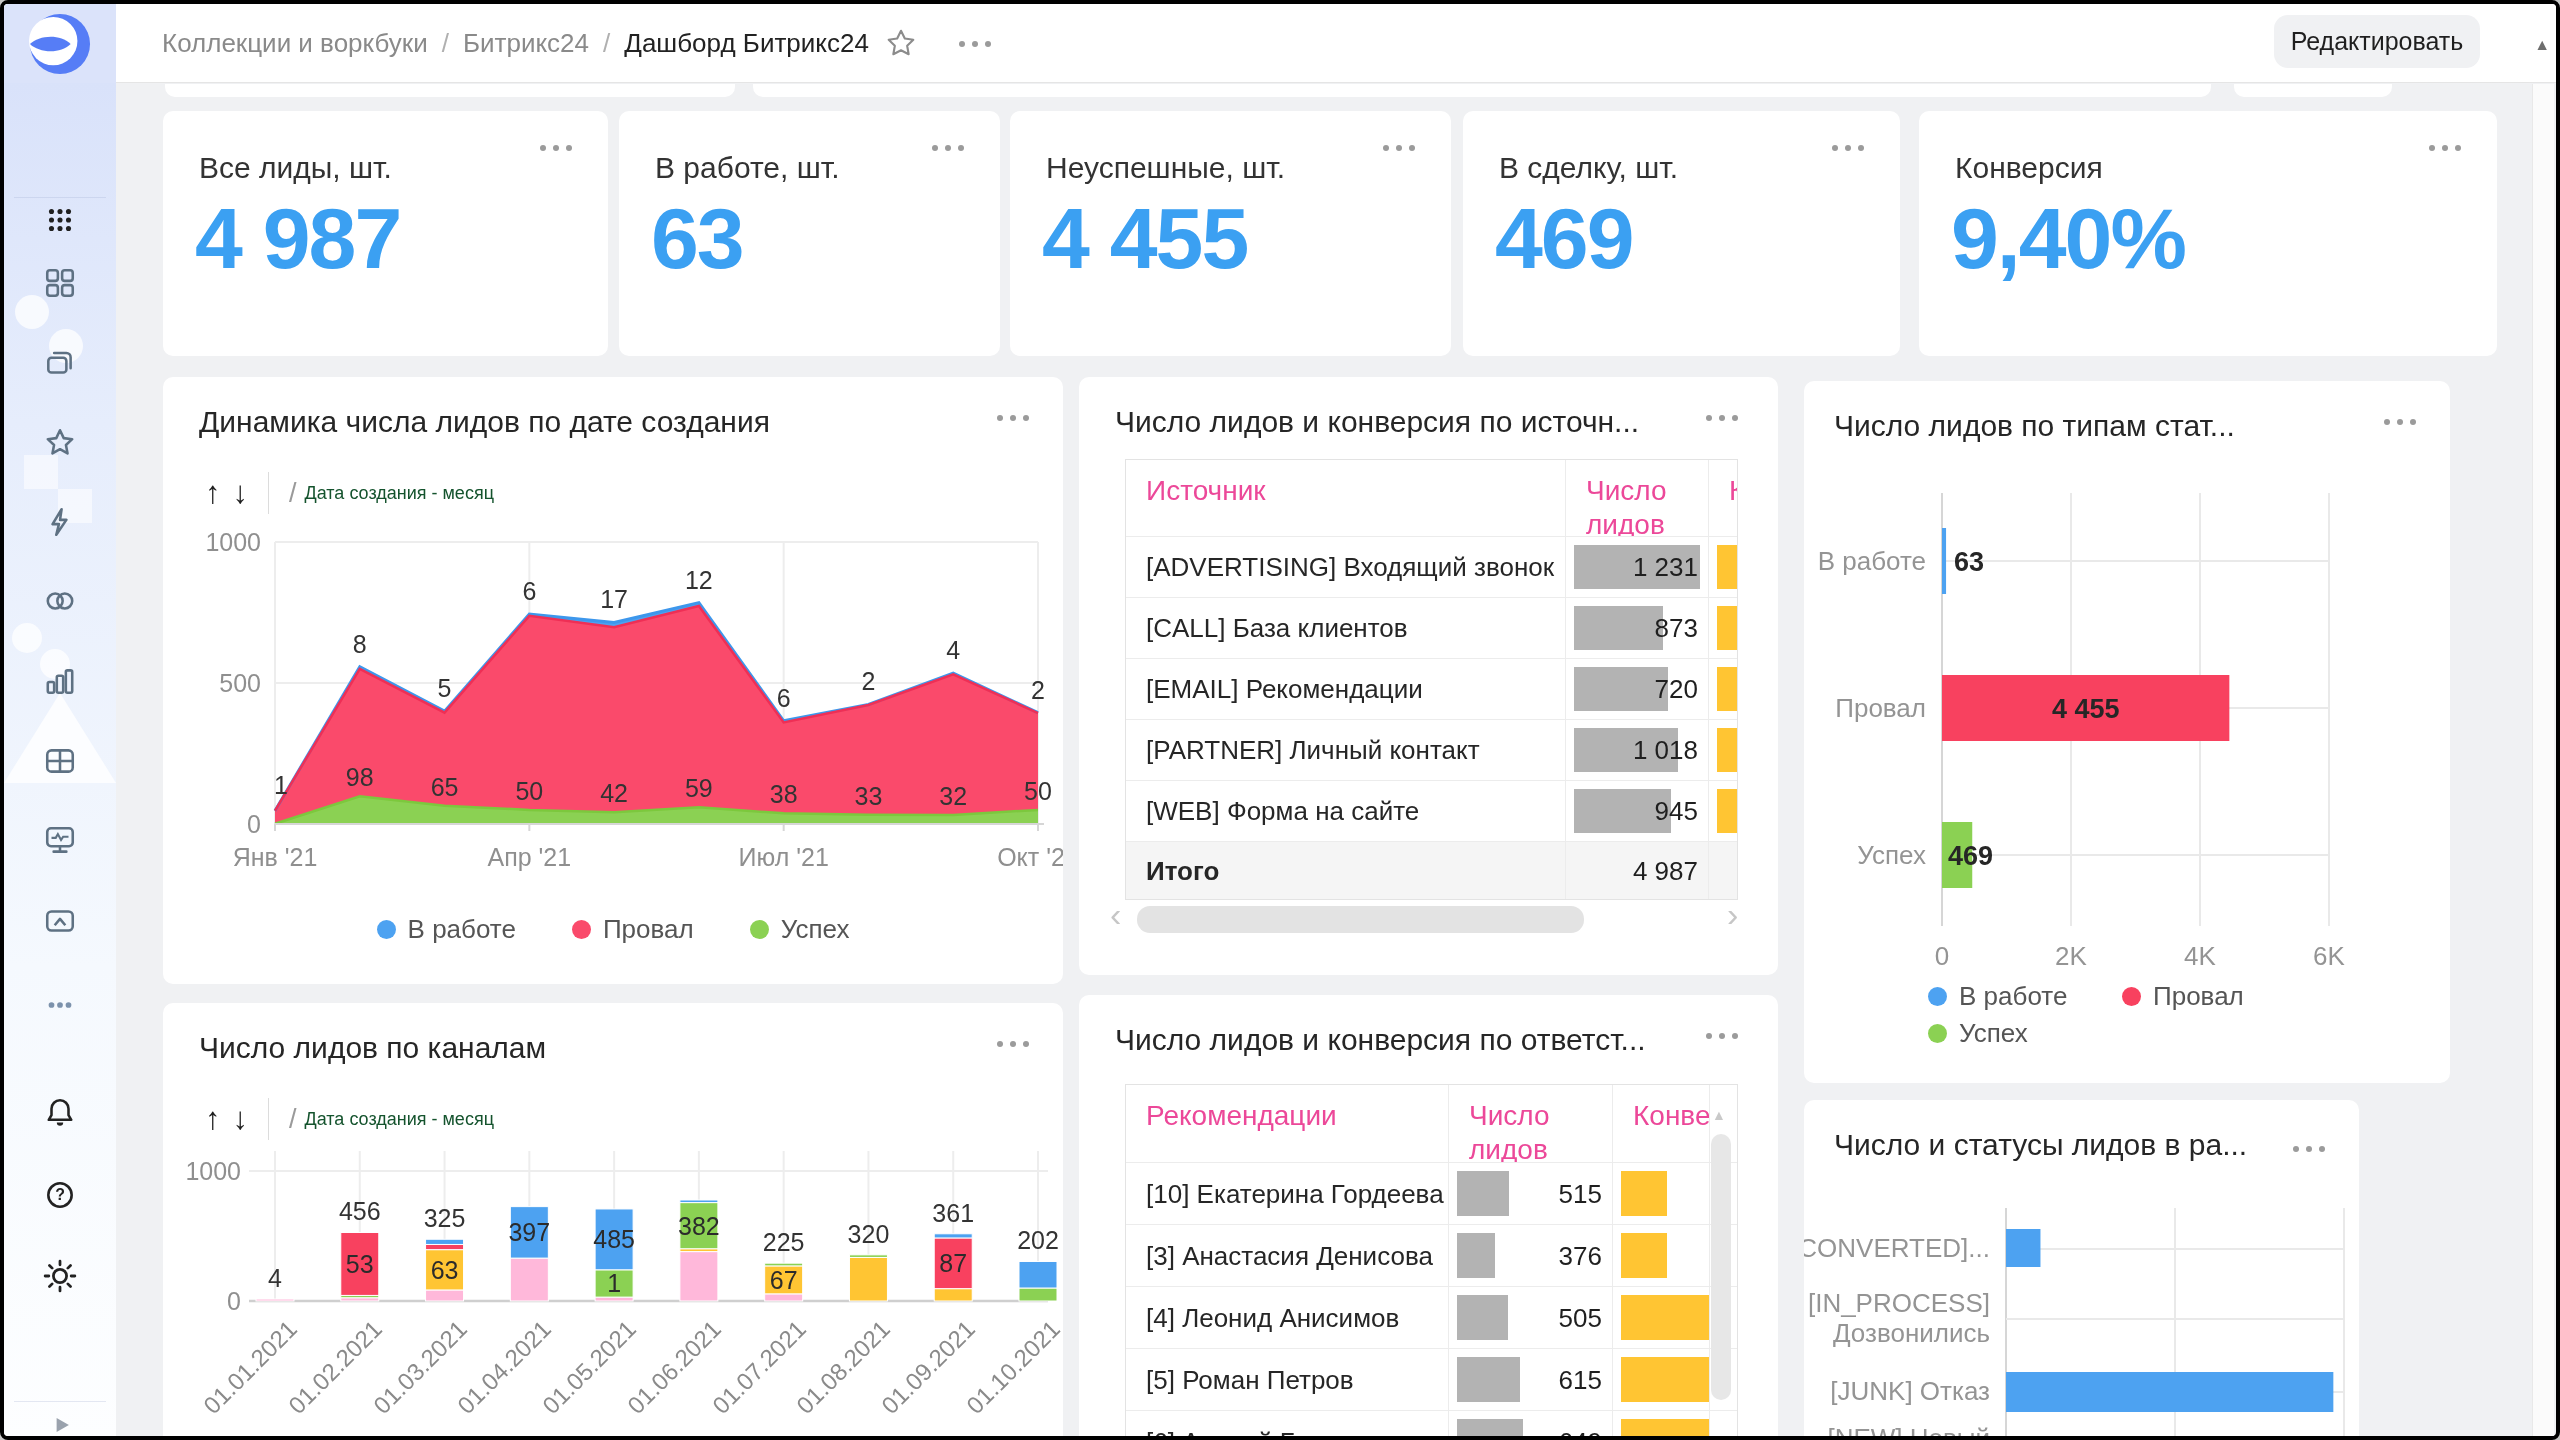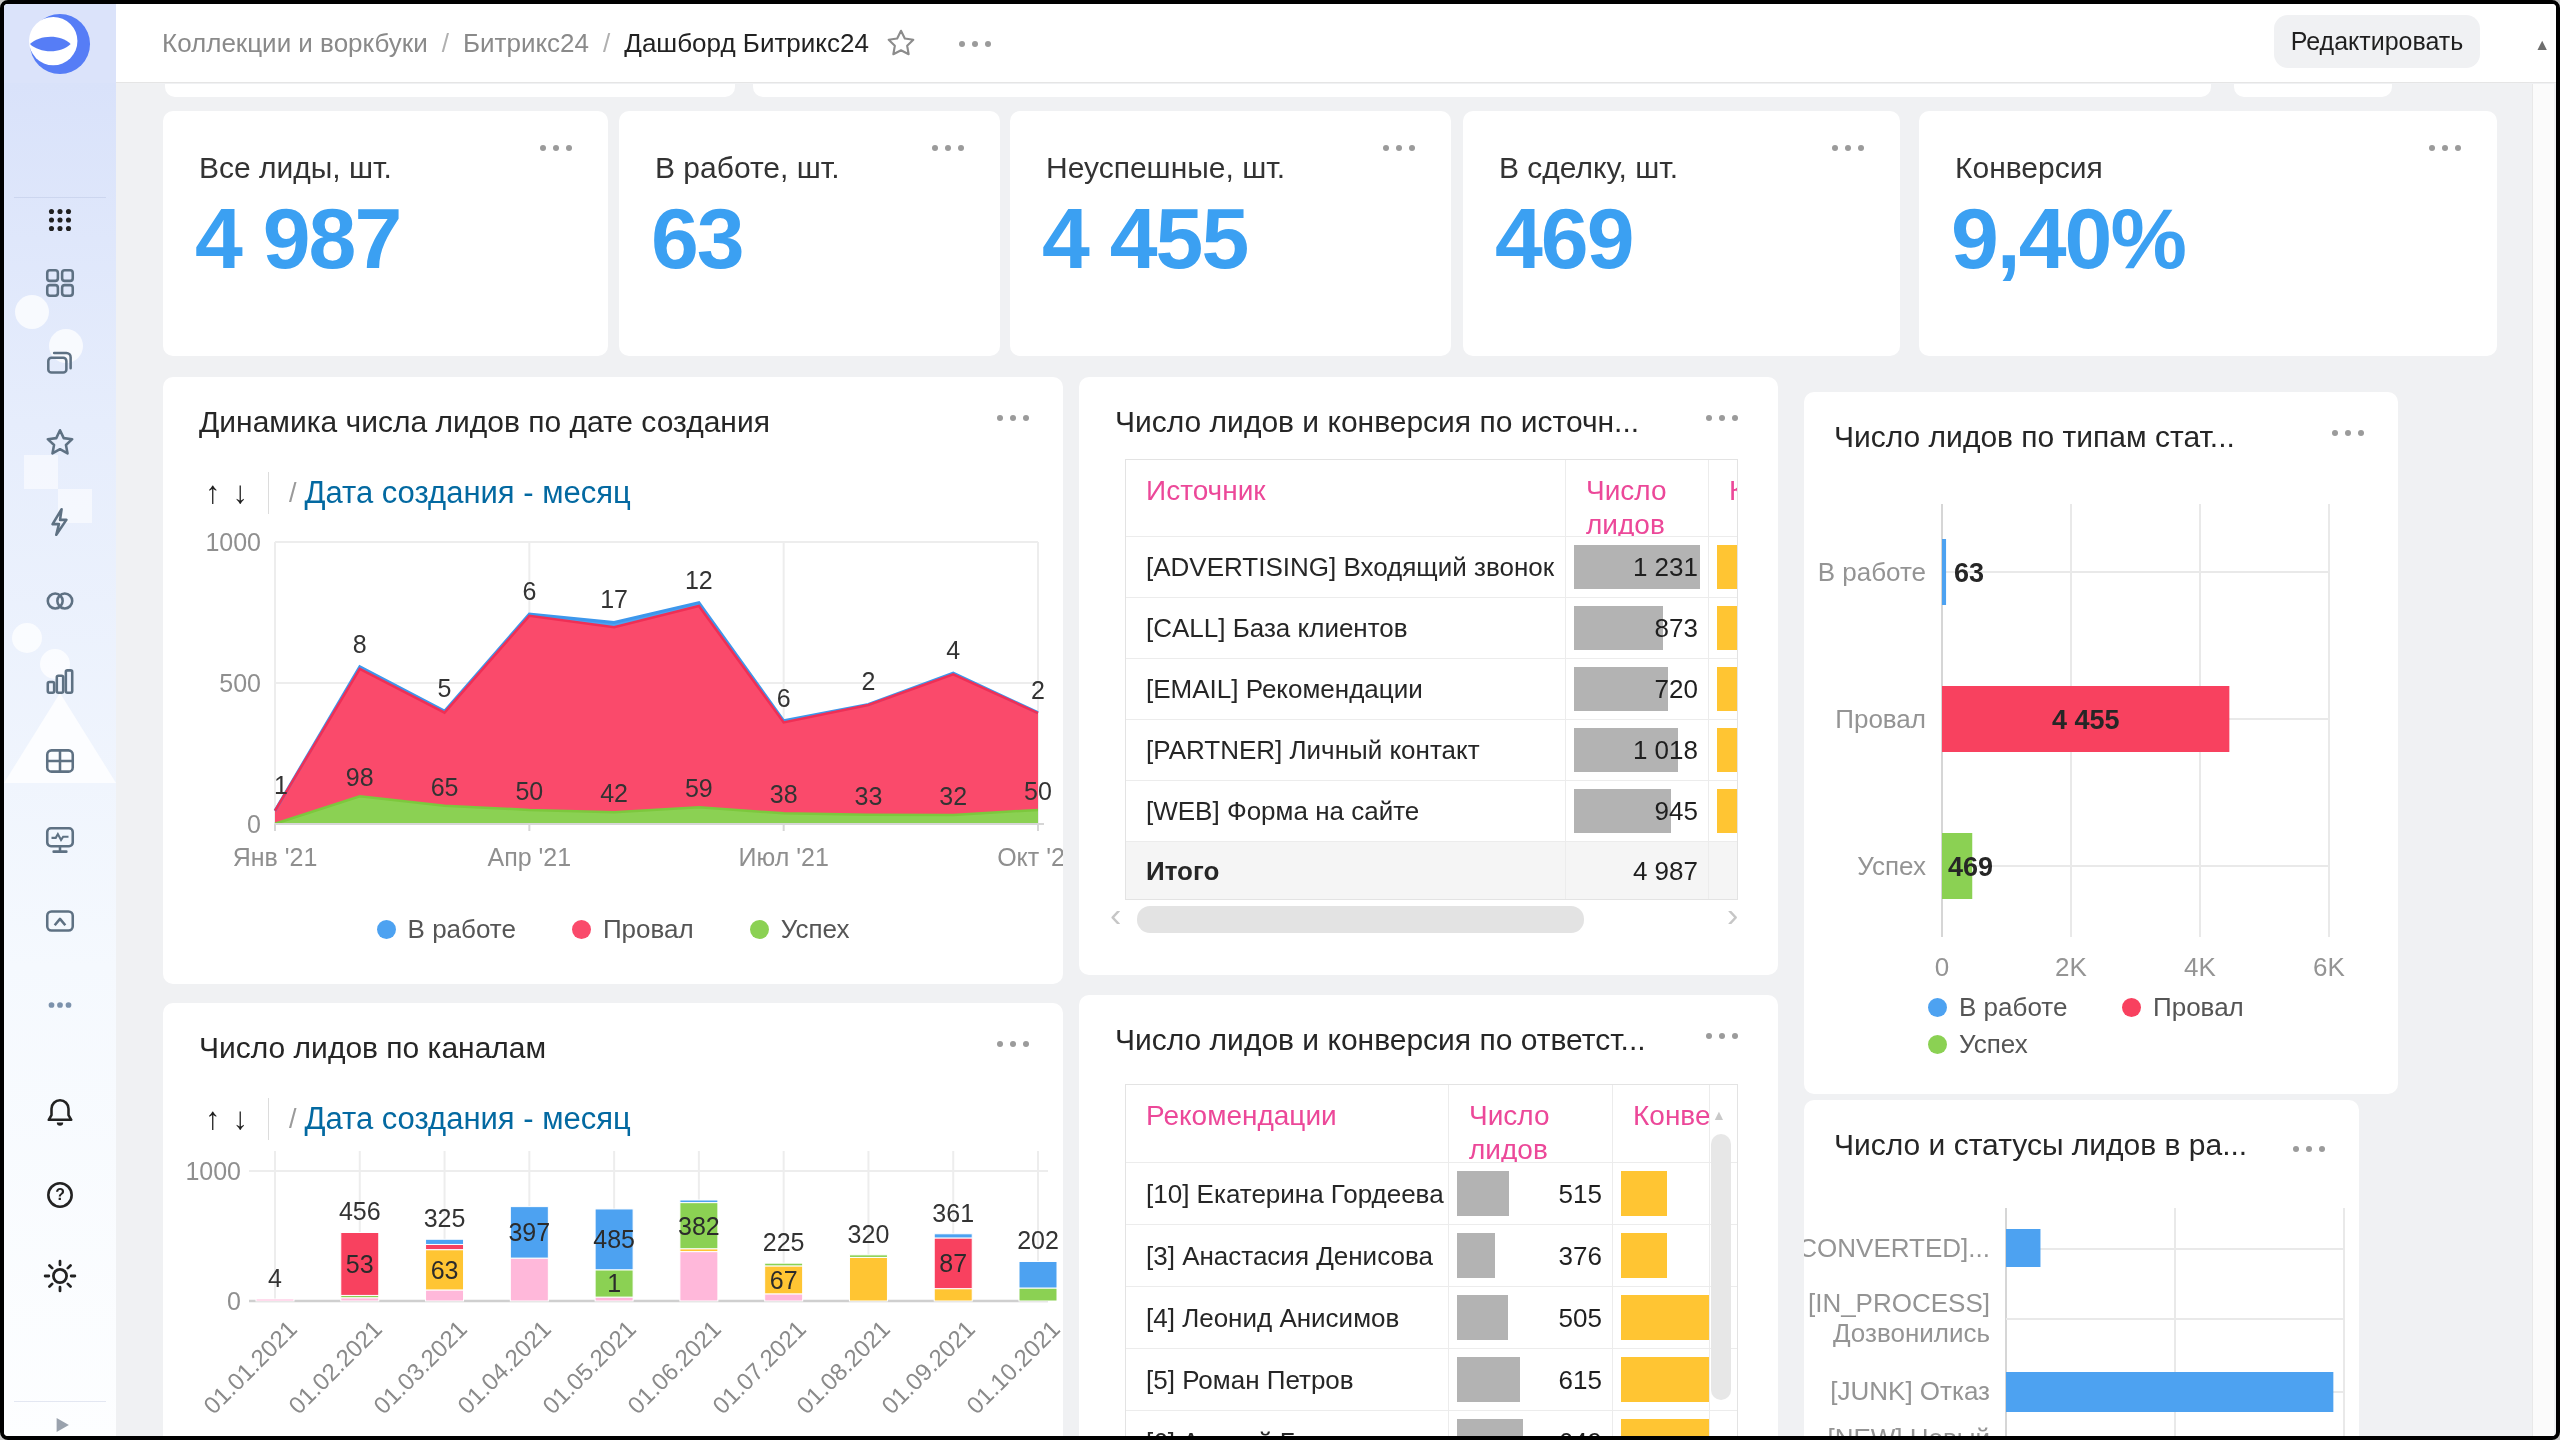--- a/index.html
+++ b/index.html
@@ -35,21 +35,21 @@
   .card{position:absolute;background:#ffffff;border-radius:10px;}
   .card-title{position:absolute;left:36px;top:28px;font-size:30px;color:#262626;font-weight:500;white-space:nowrap;}
   .cmenu{position:absolute;cursor:pointer;}
   .kpi-label{position:absolute;left:36px;top:40px;font-size:30px;color:#333;font-weight:500;}
   .kpi-value{position:absolute;left:32px;top:78px;font-size:86px;font-weight:700;color:#3BA0F2;letter-spacing:-2px;}
 
   .ctrl{position:absolute;left:36px;top:94px;display:flex;align-items:center;height:44px;}
   .ctrl .arr{font-size:31px;color:#1f1f1f;line-height:44px;cursor:pointer;background:none;border:none;padding:0 6px;font-family:"Liberation Sans",sans-serif;}
   .ctrl .vdiv{width:1px;height:42px;background:#dcdcdc;margin:0 20px 0 14px;}
   .ctrl .slash{color:#9a9a9a;font-size:27px;margin-right:8px;}
-  .ctrl .slabel{color:#0369a1;font-size:31px;}
+  .ctrl .slabel{color:#14532d;font-size:18px;}
 
   .legendRow{position:absolute;left:0;width:100%;display:flex;justify-content:center;gap:56px;}
   .litem{display:flex;align-items:center;gap:12px;cursor:pointer;}
   .ldot{width:19px;height:19px;border-radius:50%;}
   .ltxt{font-size:26px;color:#555;}
 
   
   .tbl{position:absolute;overflow:hidden;border:1px solid #e3e3e3;background:#fff;}
   .tr{display:flex;border-bottom:1px solid #ececec;position:relative;}
   .th,.td{border-right:1px solid #ececec;position:relative;overflow:hidden;flex:none;}
@@ -446,21 +446,21 @@
             <div class="cval" style="font-weight: 500;">4 987</div>
           </div>
           <div class="td c3" style="width: 125px; height: 100%;"></div>
         </div>
       </div>
     <span class="chev" style="left:31px;top:520px;">‹</span>
     <div class="hthumb" style="left:58px;top:529px;width:447px;"></div>
     <span class="chev" style="left:648px;top:520px;">›</span>
   </section>
 
-  <section class="card" id="cardC" style="left:1800px;top:388px;width:594px;height:702px;text-decoration:underline;">
+  <section class="card" id="cardC" style="left:1800px;top:377px;width:646px;height:702px;text-decoration:underline;">
     <div class="card-title" style="left:30px;">Число лидов по типам стат...</div>
     <span class="menu3 cmenu" style="right:34px;top:38px;">
         <i></i>
         <i></i>
         <i></i>
       </span>
     <svg id="svgC" width="555" height="600" style="position:absolute;left:0;top:0;">
         <line x1="138" y1="112" x2="138" y2="545" stroke="#d6d6d6" stroke-width="2"></line>
         <line x1="267" y1="112" x2="267" y2="545" stroke="#e9e9e9" stroke-width="2"></line>
         <line x1="396" y1="112" x2="396" y2="545" stroke="#e9e9e9" stroke-width="2"></line>

